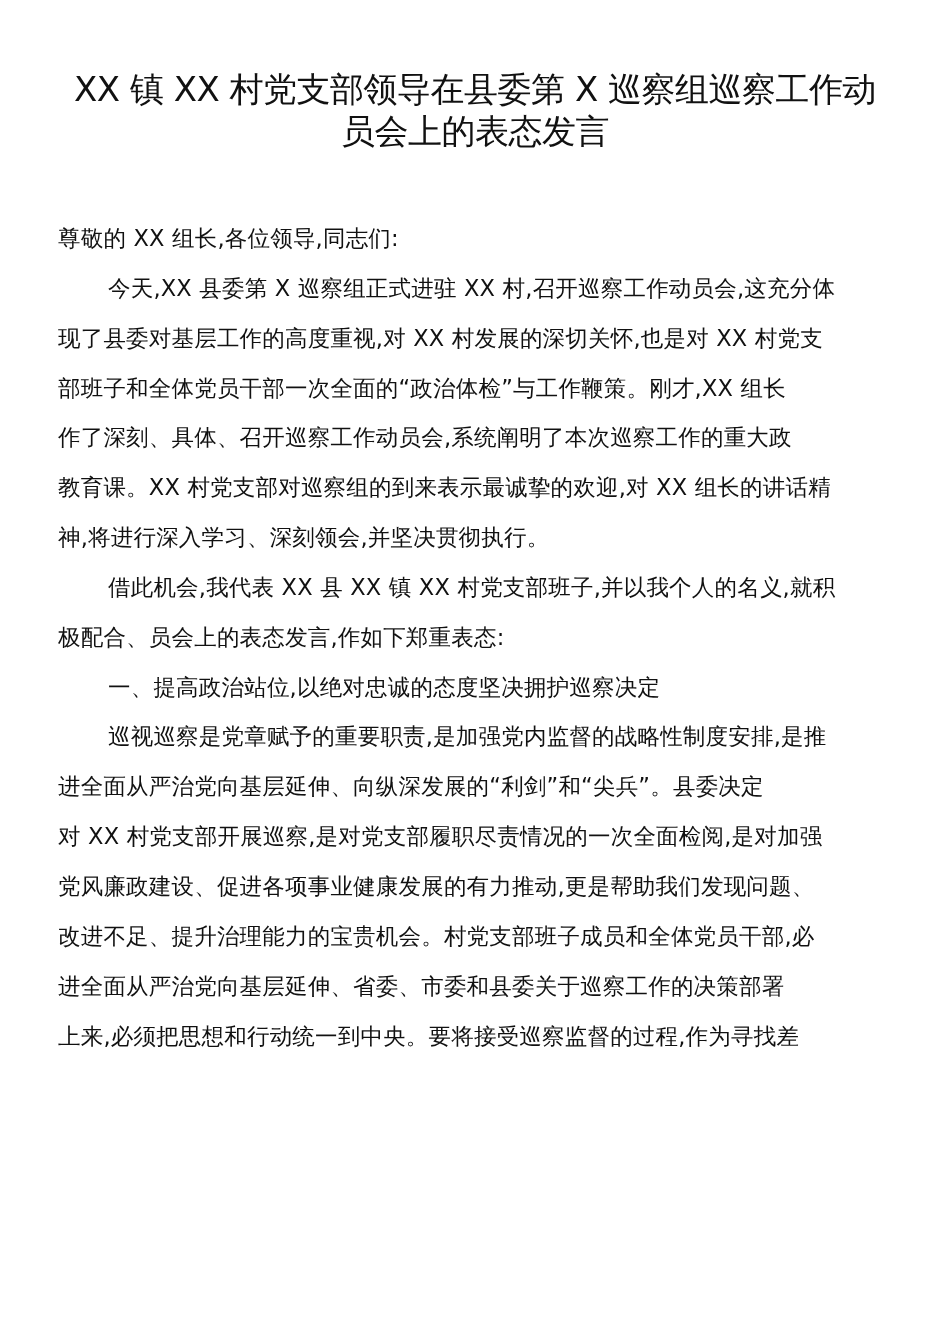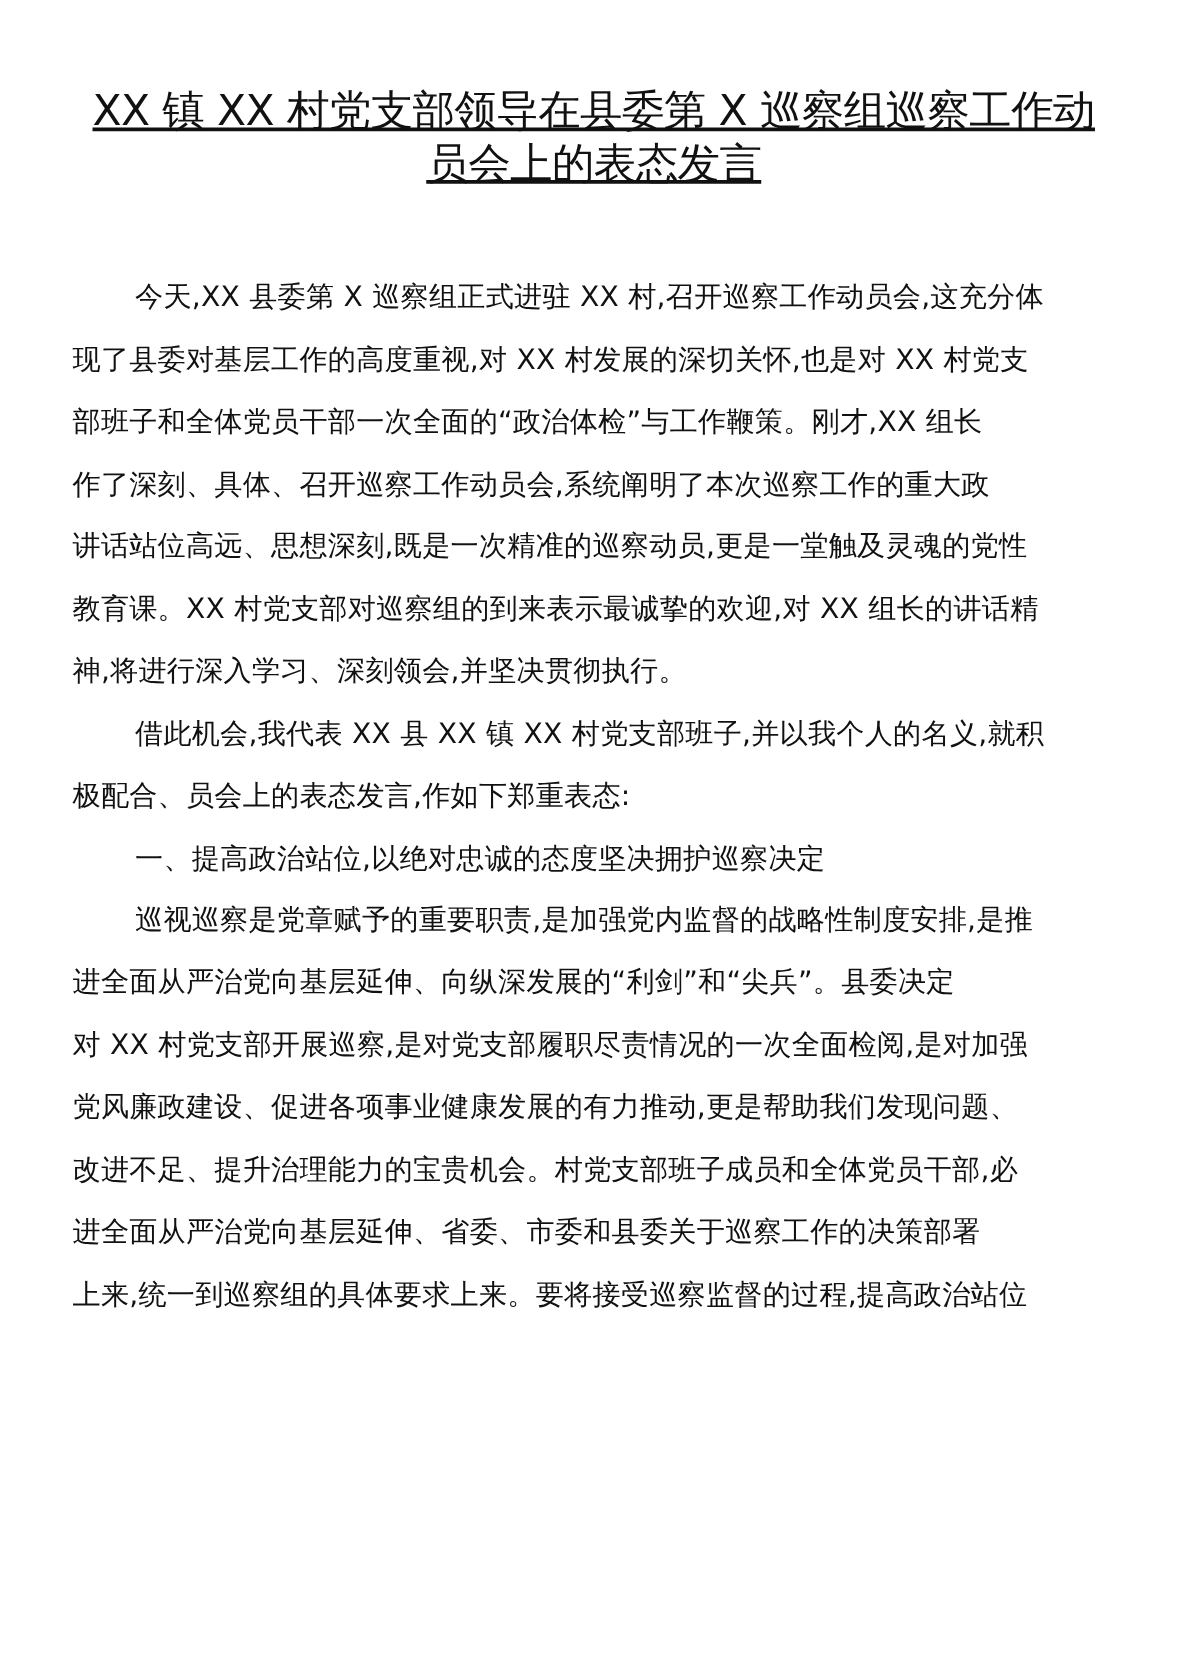--- a/index.html
+++ b/index.html
@@ -1,47 +1,47 @@
 <!DOCTYPE html>
 <html><head>
 <meta charset="utf-8">
 <style>
   html, body { margin: 0; padding: 0; background: #ffffff; }
   body { width: 950px; height: 1344px; overflow: hidden; position: relative;
          font-family: "DejaVu Sans", "Liberation Sans", sans-serif; color: #111; }
   .page { position: absolute; left: 0; top: 0; width: 950px; height: 1344px; background: #fff; }
   .title { position: absolute; left: 40px; width: 870px; top: 68px; text-align: center;
            font-size: 34px; line-height: 42px; letter-spacing: -0.5px; }
-  .title div { white-space: nowrap; text-decoration: underline; }
+  .title div { white-space: nowrap; }
   .body { position: absolute; left: 58px; top: 221px; width: 840px; }
   .line { height: 49.85px; line-height: 34px; font-size: 22.5px; white-space: nowrap;
           letter-spacing: 0.2px; }
   .indent { padding-left: 50px; }
 </style>
 </head>
 <body>
 
 <div class="page">
   <div class="title">
     <div>XX 镇 XX 村党支部领导在县委第 X 巡察组巡察工作动</div>
     <div>员会上的表态发言</div>
   </div>
 
   <div class="body">
+    <div class="line">尊敬的 XX 组长,各位领导,同志们:</div>
     <div class="line indent">今天,XX 县委第 X 巡察组正式进驻 XX 村,召开巡察工作动员会,这充分体</div>
     <div class="line">现了县委对基层工作的高度重视,对 XX 村发展的深切关怀,也是对 XX 村党支</div>
     <div class="line">部班子和全体党员干部一次全面的“政治体检”与工作鞭策。刚才,XX 组长</div>
     <div class="line">作了深刻、具体、召开巡察工作动员会,系统阐明了本次巡察工作的重大政</div>
-    <div class="line">讲话站位高远、思想深刻,既是一次精准的巡察动员,更是一堂触及灵魂的党性</div>
     <div class="line">教育课。XX 村党支部对巡察组的到来表示最诚挚的欢迎,对 XX 组长的讲话精</div>
     <div class="line">神,将进行深入学习、深刻领会,并坚决贯彻执行。</div>
     <div class="line indent">借此机会,我代表 XX 县 XX 镇 XX 村党支部班子,并以我个人的名义,就积</div>
     <div class="line">极配合、员会上的表态发言,作如下郑重表态:</div>
     <div class="line indent">一、提高政治站位,以绝对忠诚的态度坚决拥护巡察决定</div>
     <div class="line indent">巡视巡察是党章赋予的重要职责,是加强党内监督的战略性制度安排,是推</div>
     <div class="line">进全面从严治党向基层延伸、向纵深发展的“利剑”和“尖兵”。县委决定</div>
     <div class="line">对 XX 村党支部开展巡察,是对党支部履职尽责情况的一次全面检阅,是对加强</div>
     <div class="line">党风廉政建设、促进各项事业健康发展的有力推动,更是帮助我们发现问题、</div>
     <div class="line">改进不足、提升治理能力的宝贵机会。村党支部班子成员和全体党员干部,必</div>
     <div class="line">进全面从严治党向基层延伸、省委、市委和县委关于巡察工作的决策部署</div>
-    <div class="line">上来,统一到巡察组的具体要求上来。要将接受巡察监督的过程,提高政治站位</div>
+    <div class="line">上来,必须把思想和行动统一到中央。要将接受巡察监督的过程,作为寻找差</div>
   </div>
 </div>
 
 </body></html>

